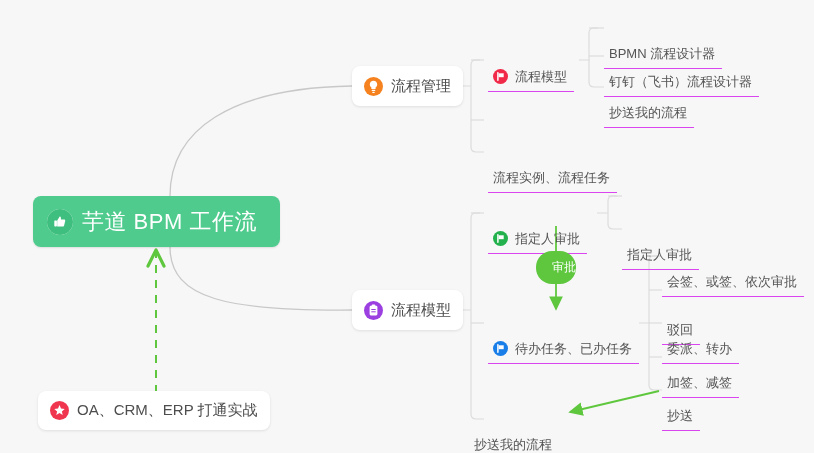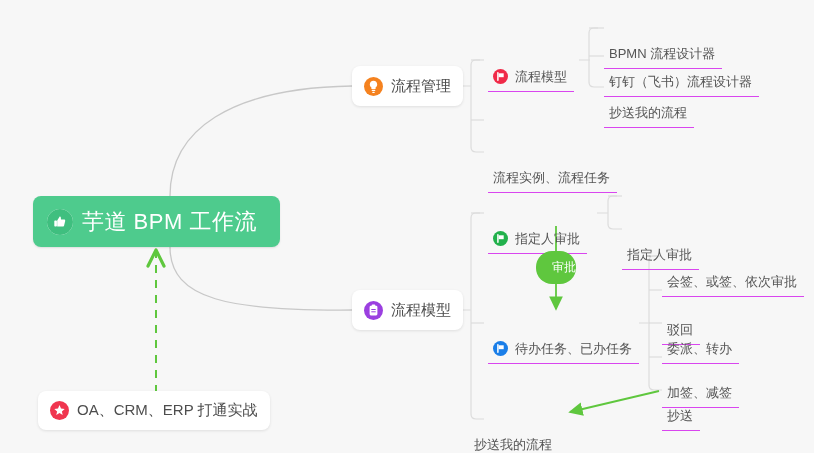--- a/index.html
+++ b/index.html
@@ -270,21 +270,21 @@
   </div>
 
   <div class="leaf-node" style="left:662px; top:289px;">
     <span class="leaf-label">驳回</span>
   </div>
 
   <div class="leaf-node" style="left:662px; top:308px;">
     <span class="leaf-label">委派、转办</span>
   </div>
 
-  <div class="leaf-node" style="left:662px; top:352px;">
+  <div class="leaf-node" style="left:662px; top:342px;">
     <span class="leaf-label">加签、减签</span>
   </div>
 
   <div class="leaf-node" style="left:662px; top:375px;">
     <span class="leaf-label">抄送</span>
   </div>
 
   <div class="leaf-node" style="left:469px; top:404px;">
     <span class="leaf-label">抄送我的流程</span>
   </div>

